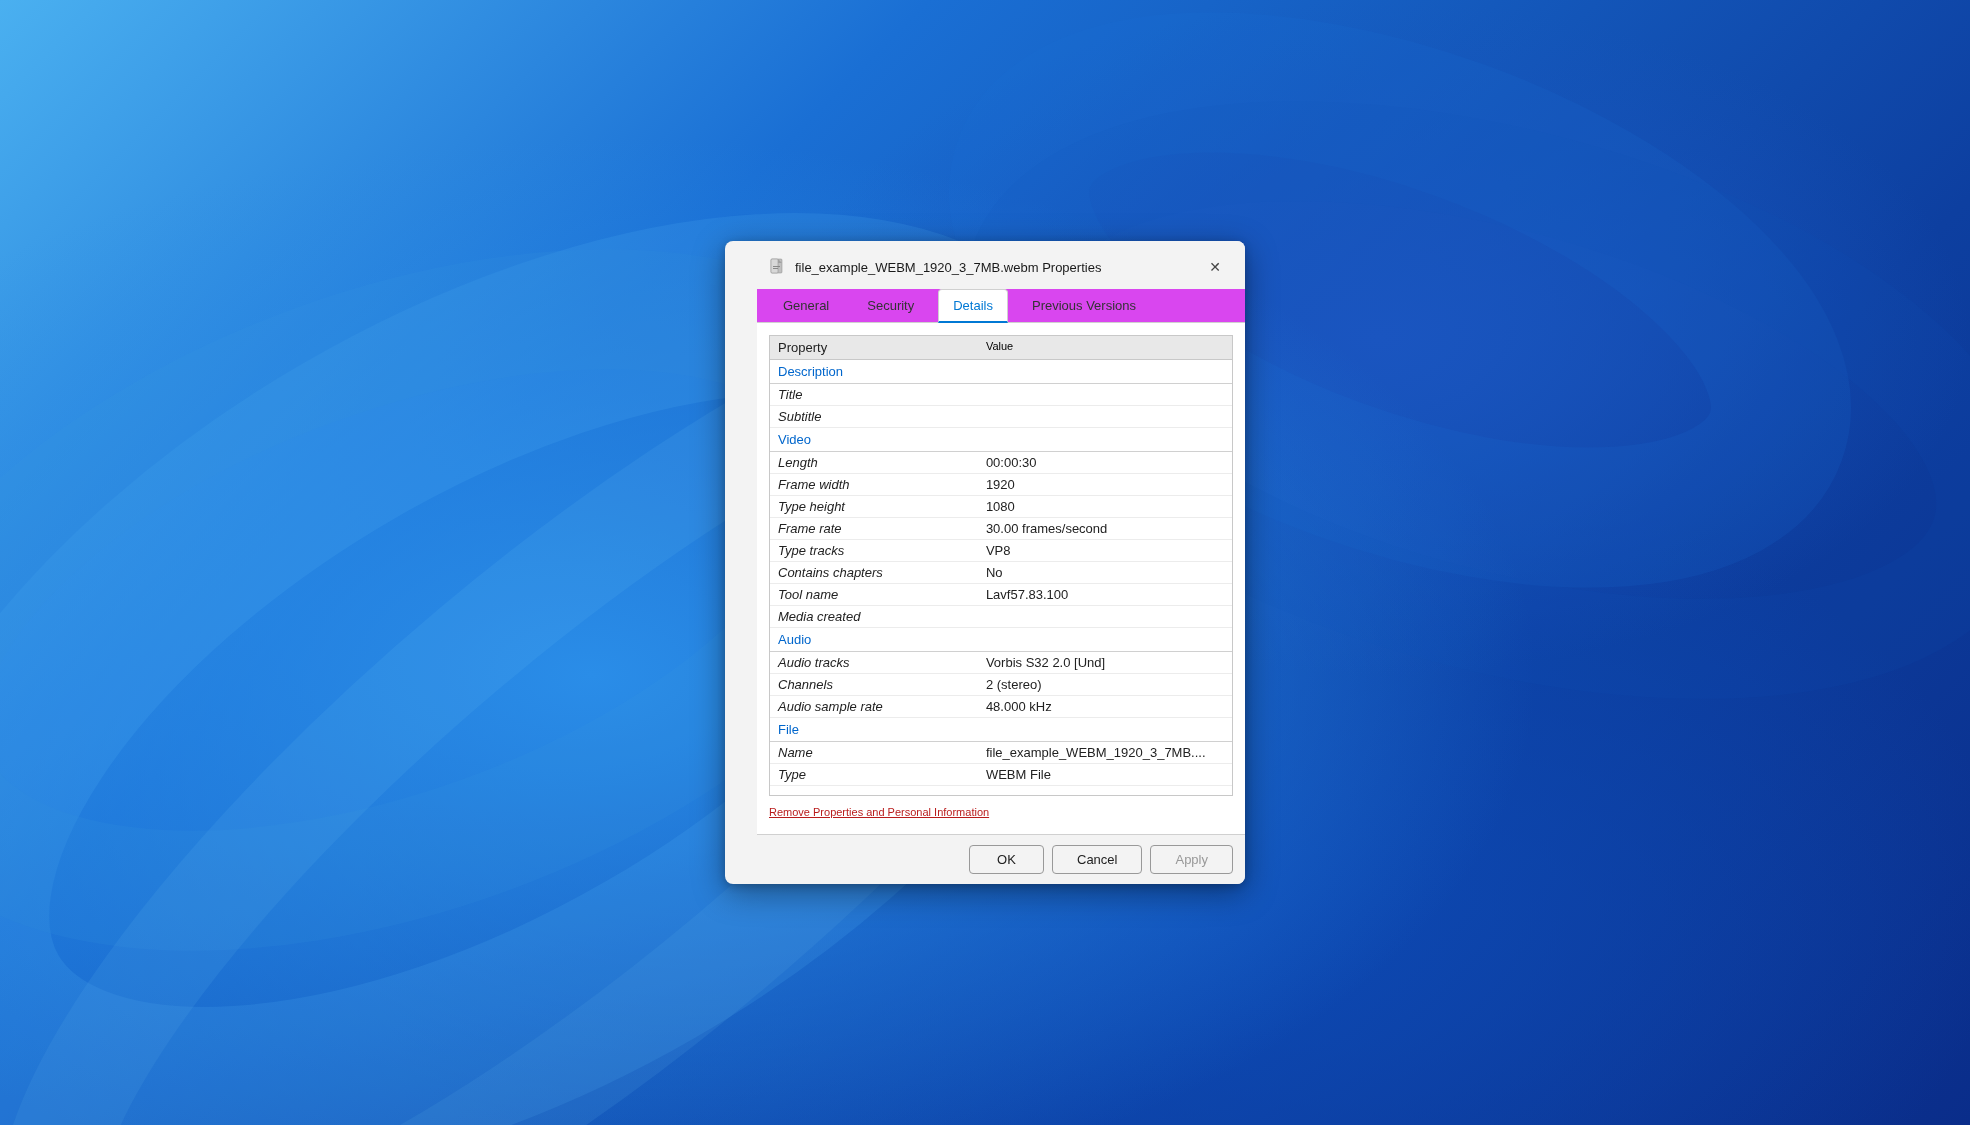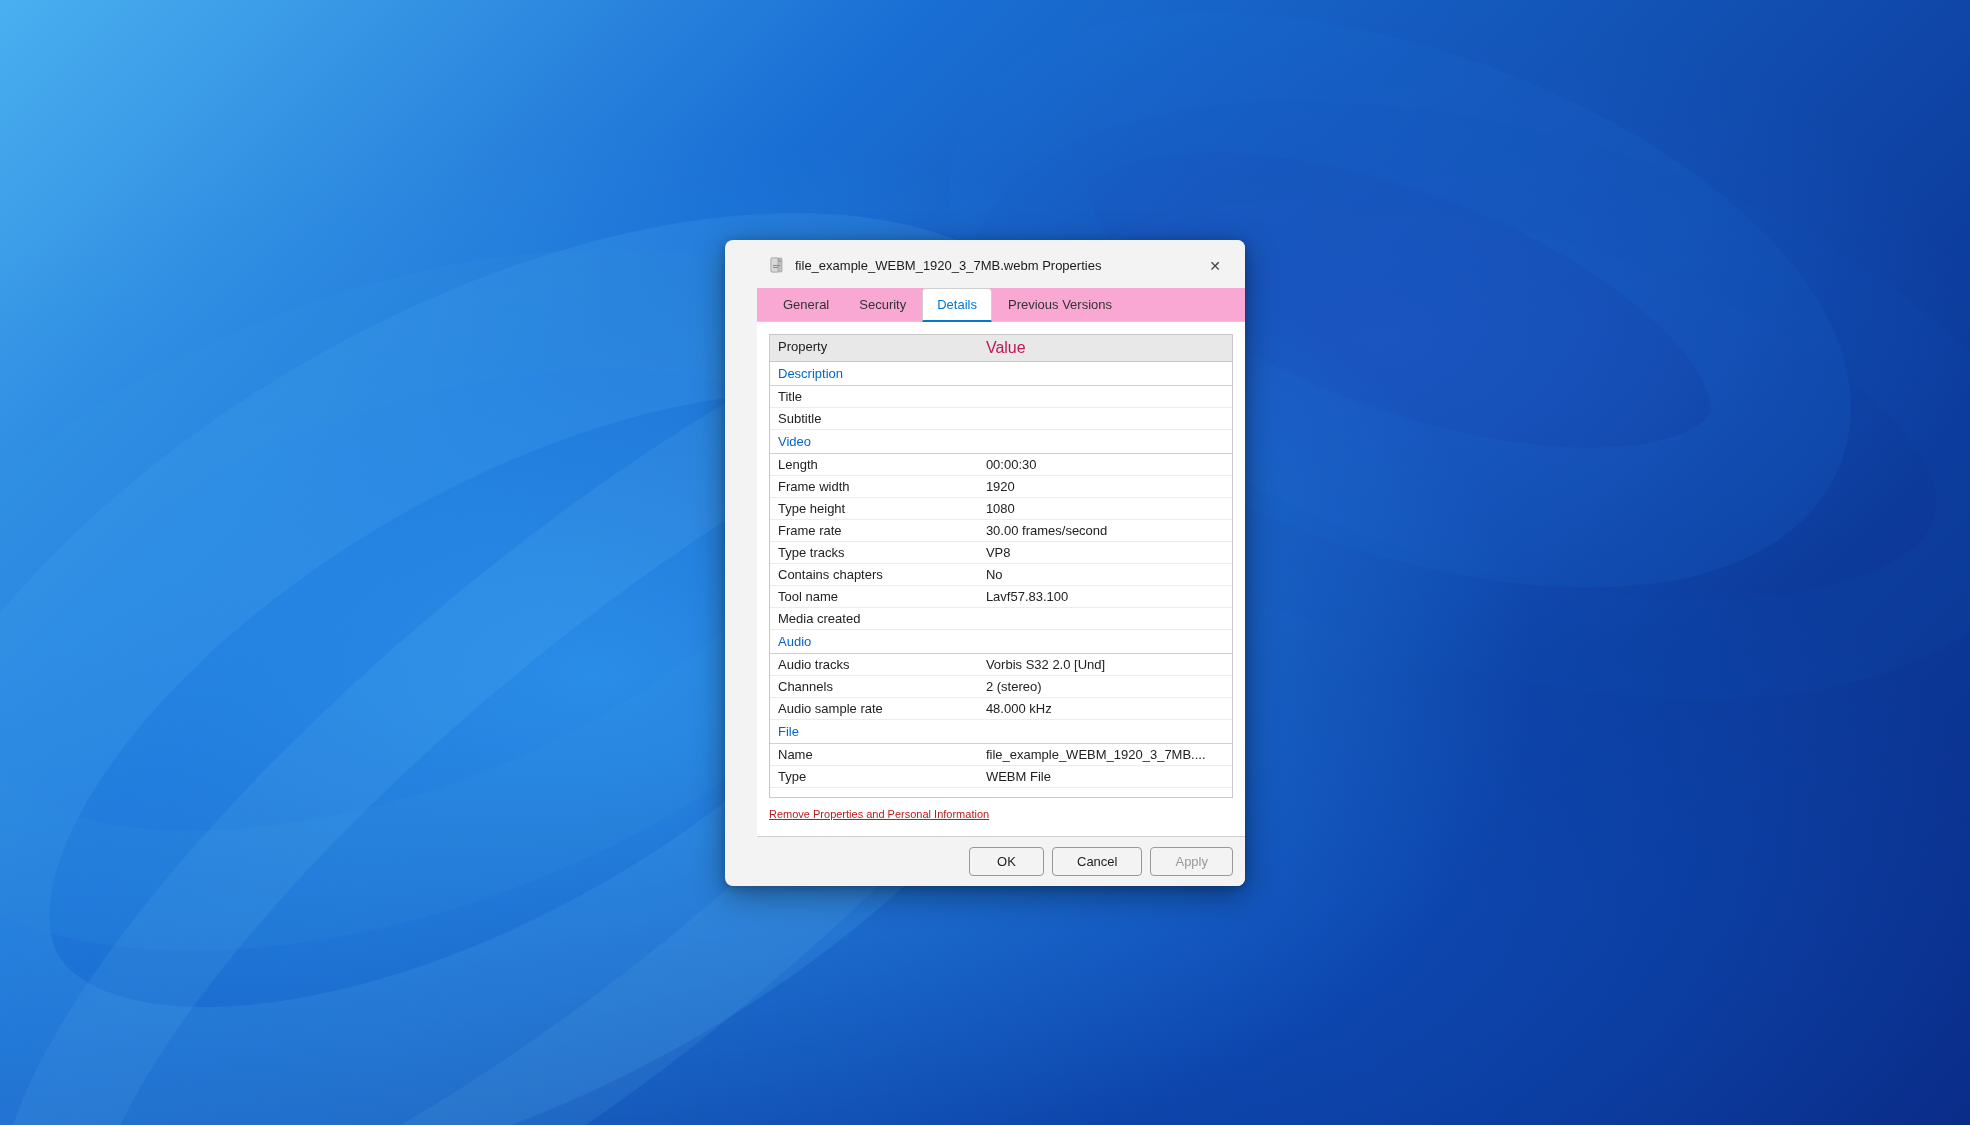--- a/index.html
+++ b/index.html
@@ -73,25 +73,24 @@
       border-radius: 4px;
       display: flex;
       align-items: center;
       justify-content: center;
       font-size: 14px;
       color: #444;
     }
 
     .tabs {
       display: flex;
-      background: #f9a8d4;
+      background: #d946ef;
       padding: 0 12px;
       border-bottom: 1px solid #d0d0d0;
-      gap: 2px;
-      align-items: flex-end;
+      gap: 10px;
     }
 
     .tab {
       padding: 8px 14px;
       font-size: 13px;
       color: #333;
       cursor: pointer;
       border: none;
       background: transparent;
       border-bottom: 2px solid transparent;
@@ -127,22 +126,22 @@
       width: 45%;
       padding: 4px 8px;
       font-size: 13px;
       color: #222;
       font-weight: 400;
     }
 
     .col-value {
       width: 55%;
       padding: 4px 8px;
-      font-size: 16px;
-      color: #be185d;
+      font-size: 11px;
+      color: #000000;
       font-weight: 400;
     }
 
     .scroll-container {
       border: 1px solid #c8c8c8;
       border-top: none;
       height: 436px;
       overflow-y: scroll;
       position: relative;
     }
@@ -173,20 +172,21 @@
     .data-row {
       display: flex;
       border-bottom: 1px solid #ececec;
     }
 
     .data-cell-prop {
       width: 45%;
       padding: 3px 8px;
       font-size: 13px;
       color: #222;
+      font-style: italic;
     }
 
     .data-cell-val {
       width: 55%;
       padding: 3px 8px;
       font-size: 13px;
       color: #222;
     }
 
     .remove-link {

